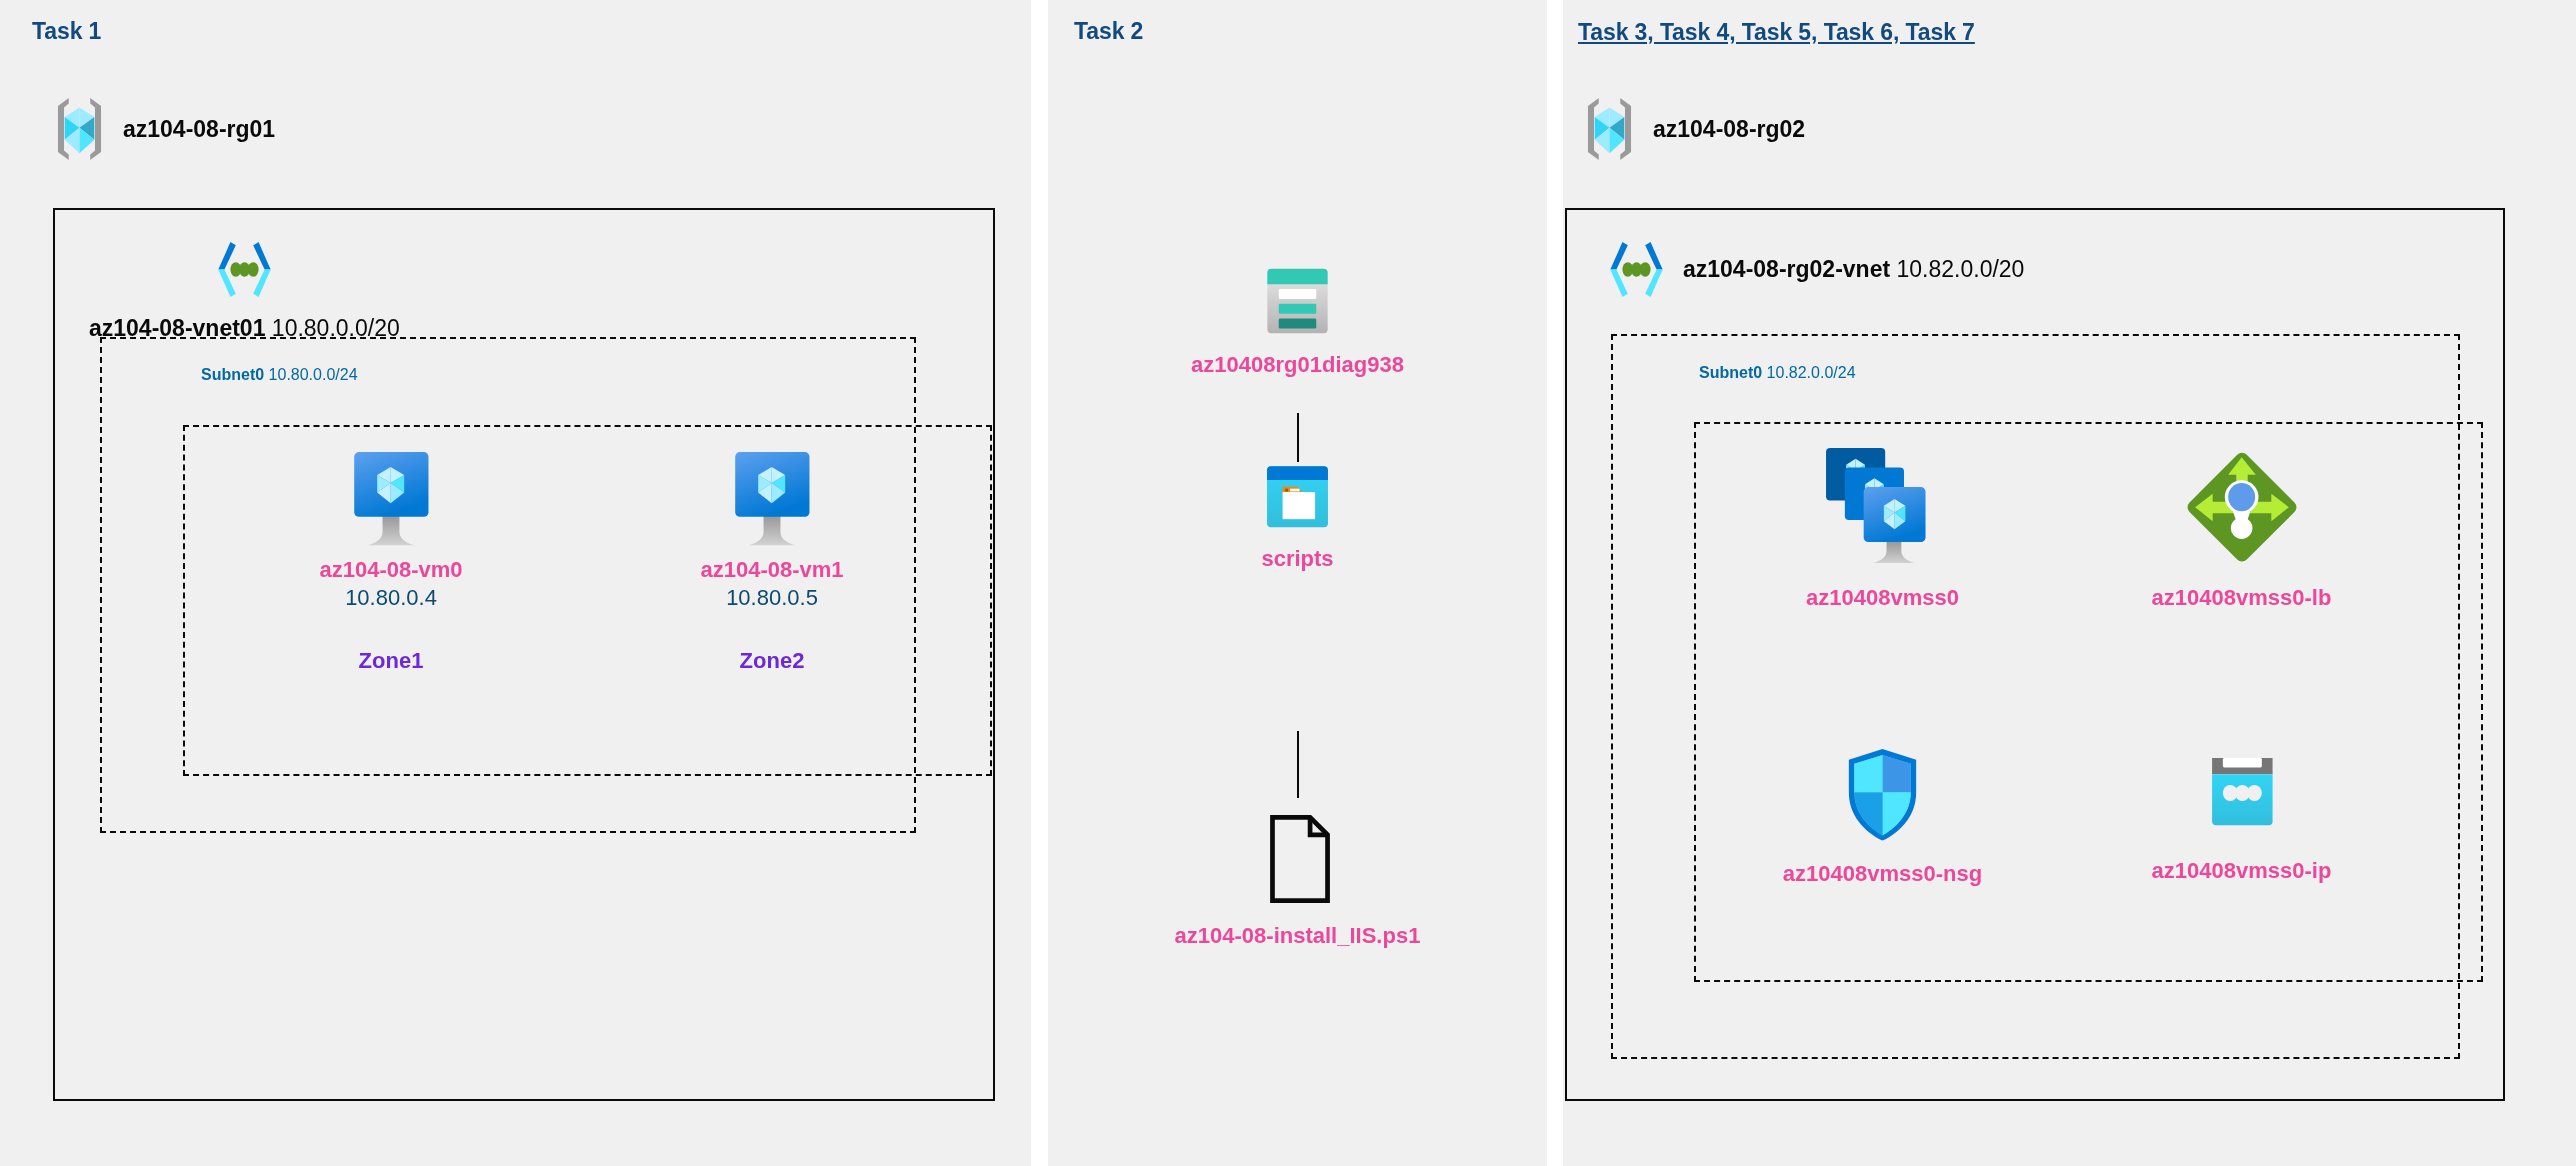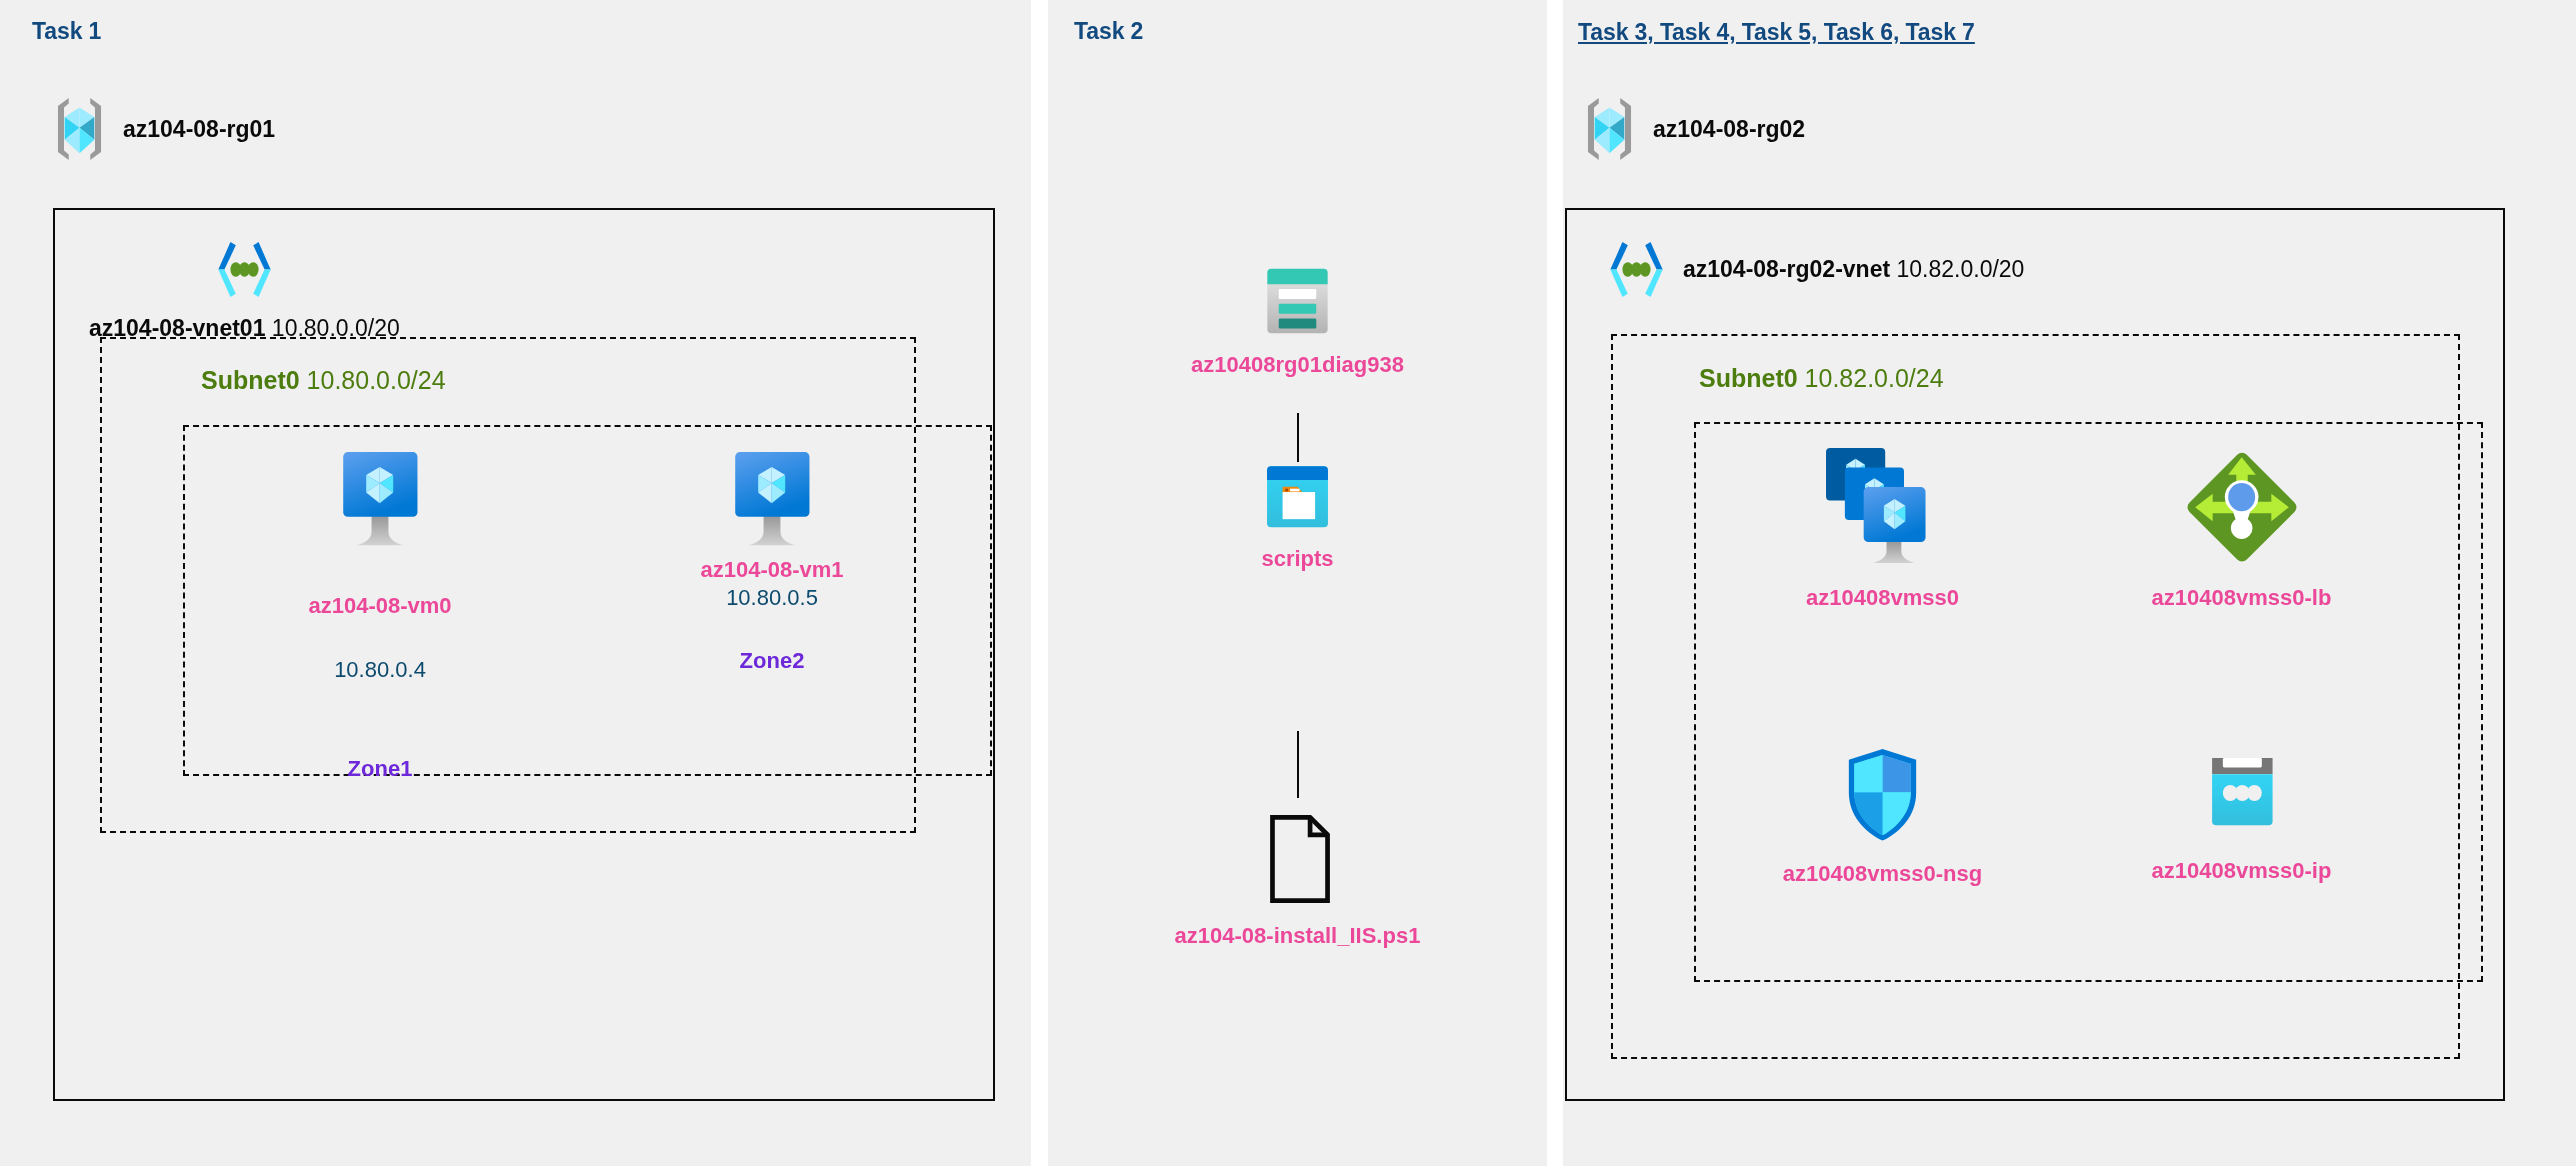--- a/index.html
+++ b/index.html
@@ -51,22 +51,22 @@
     align-items: center;
     gap: 15px;
     white-space: nowrap;
   }
   .hdr-text { font-size: 23px; color: #0a0a0a; }
   .hdr-text b { font-weight: bold; }
   .hdr-text .cidr { font-weight: normal; }
 
   .subnet-label {
     position: absolute;
-    font-size: 25px;
-    color: #4d7c0f;
+    font-size: 16px;
+    color: #0369a1;
     white-space: nowrap;
   }
   .subnet-label b { font-weight: bold; }
 
   
   .node {
     position: absolute;
     display: flex;
     flex-direction: column;
     align-items: center;
@@ -149,21 +149,21 @@
 
 <div class="dashed-box" style="left:100px; top:337px; width:816px; height:496px;"></div>
 
 <div class="subnet-label" style="left:201px; top:366px;">
   <b>Subnet0</b>
   <span>10.80.0.0/24</span>
 </div>
 
 <div class="dashed-box" style="left:183px; top:425px; width:809px; height:351px;"></div>
 
-<div class="node" style="left:252px; top:448px; width:256px;gap:36px;">
+<div class="node" style="left:263px; top:448px; width:256px;">
   <span>
     <svg width="98" height="108" viewBox="0 0 145 160">
       <defs>
         <linearGradient id="vmScr" x1="0" y1="0" x2="0.4" y2="1">
           <stop offset="0" stop-color="#5ea0ef"></stop>
             <stop offset="1" stop-color="#0078d4"></stop>
         </linearGradient>
         <linearGradient id="vmStand" x1="0" y1="0" x2="0" y2="1">
           <stop offset="0" stop-color="#949494"></stop>
             <stop offset="1" stop-color="#d2d2d2"></stop>

